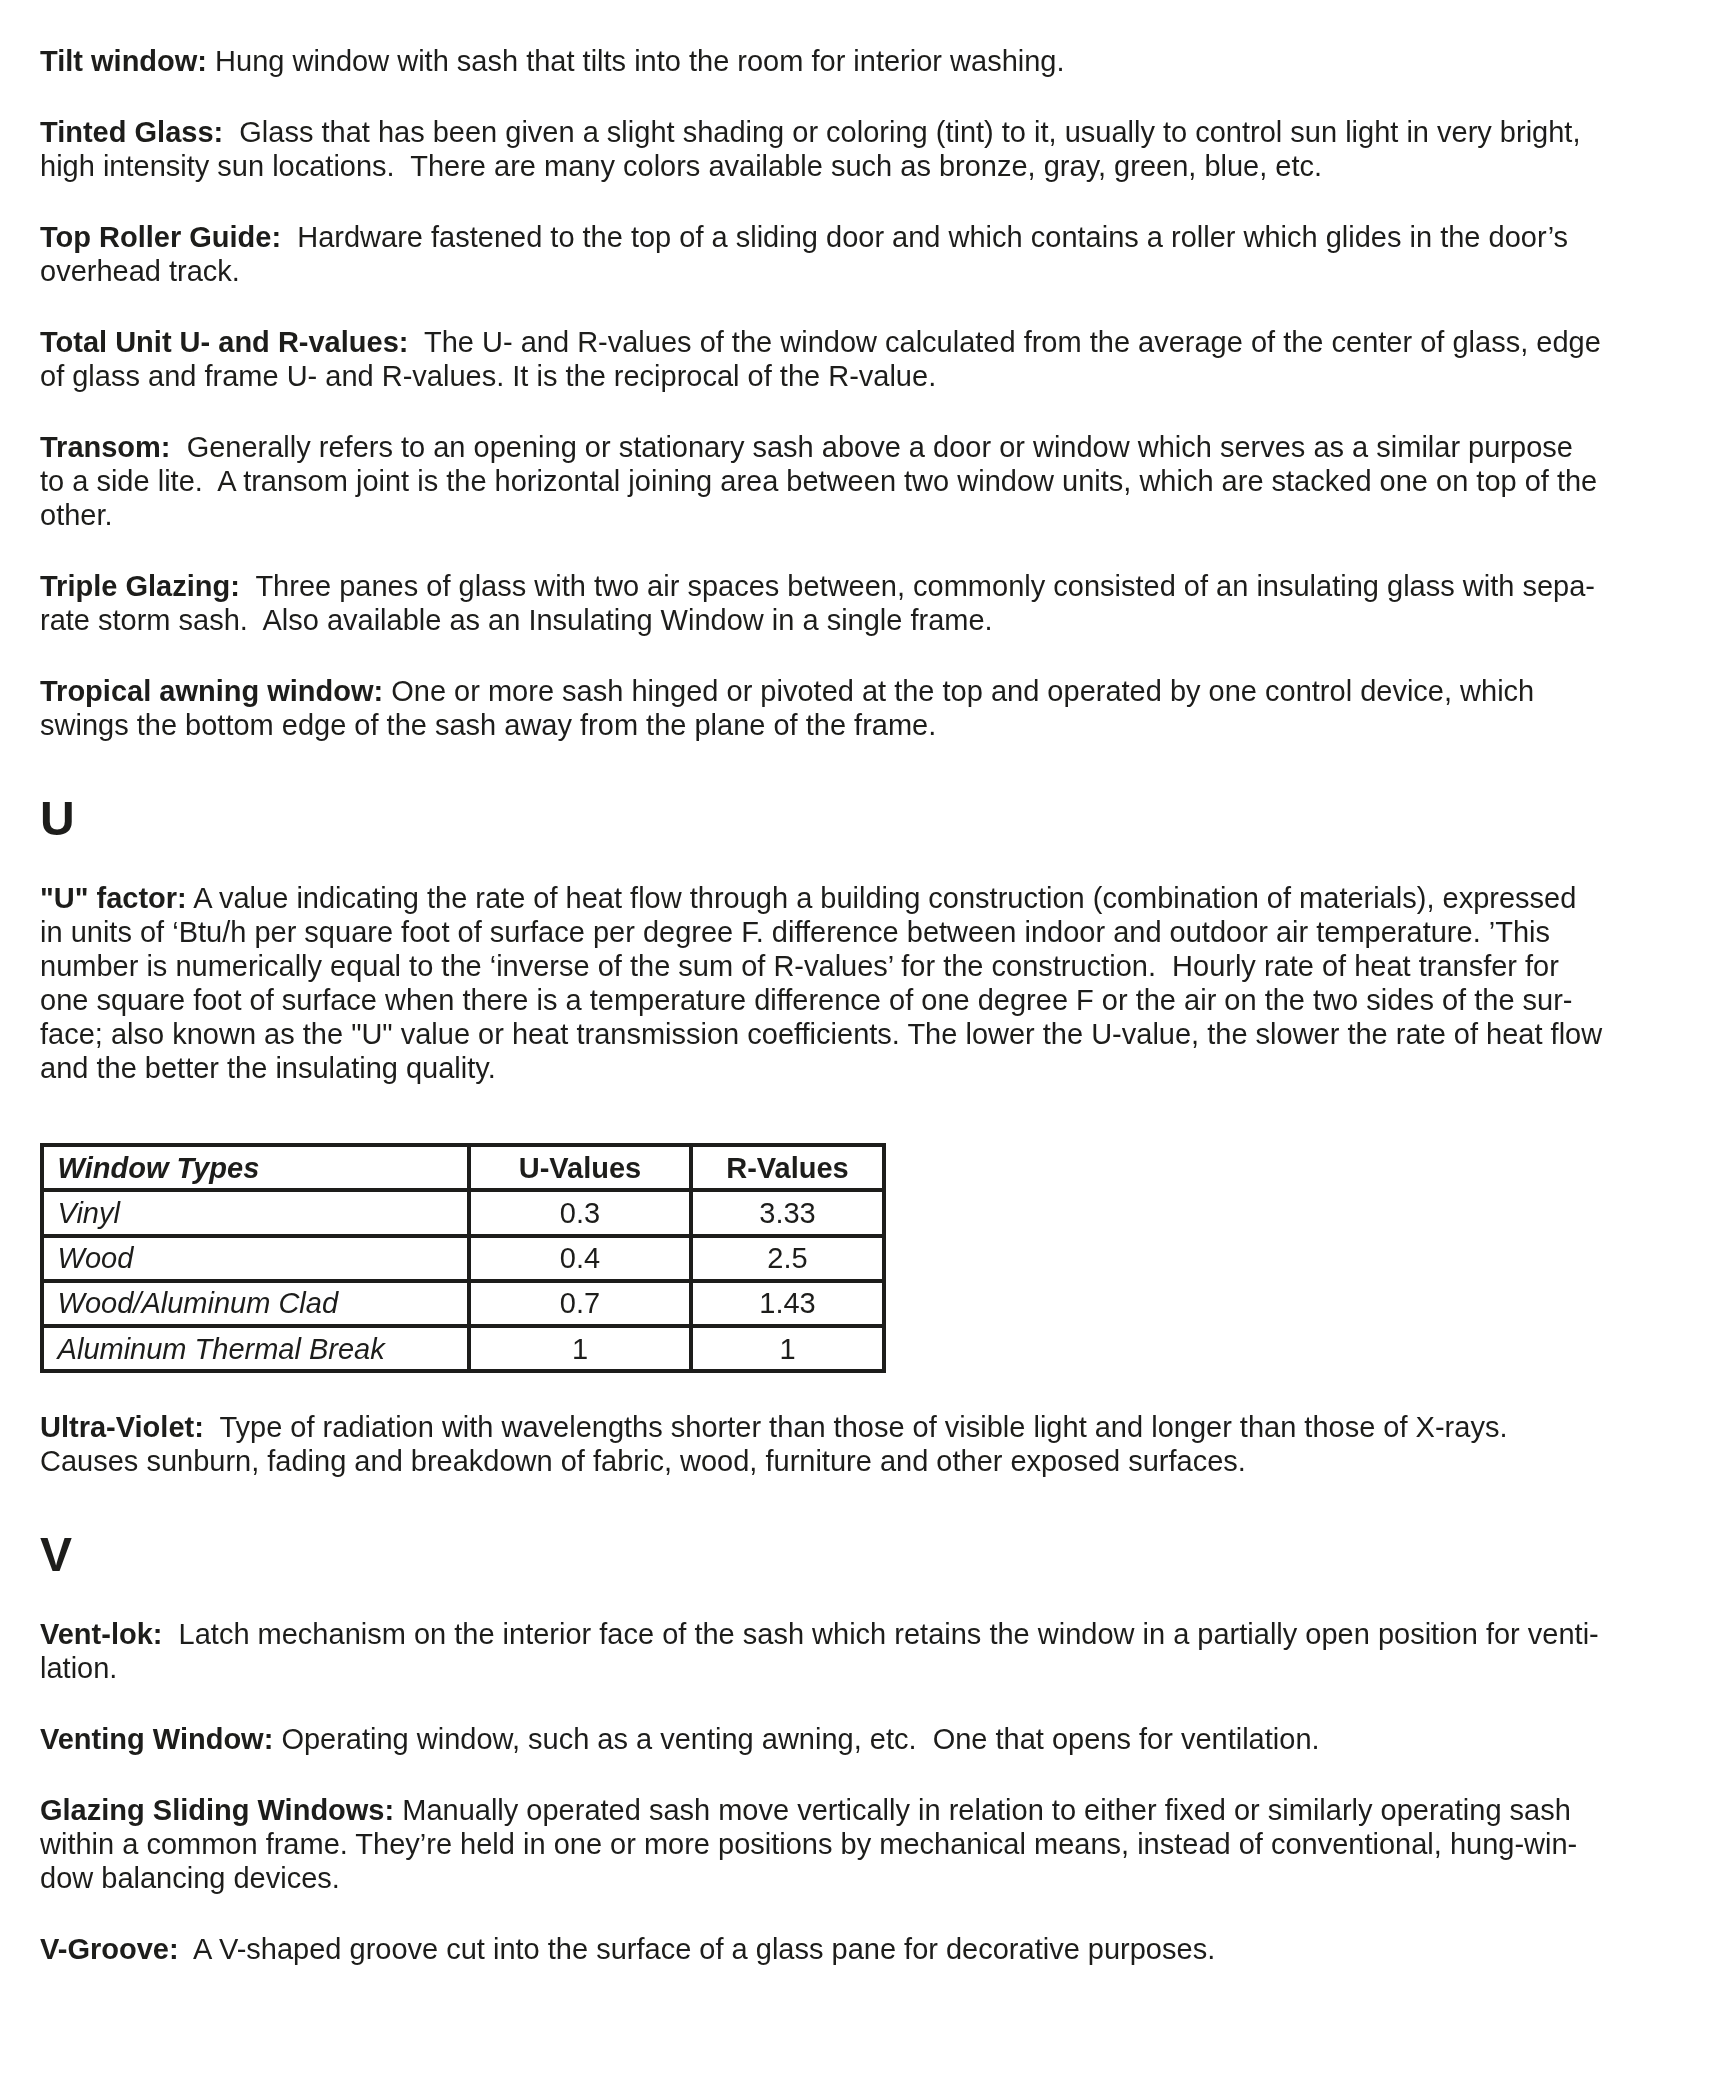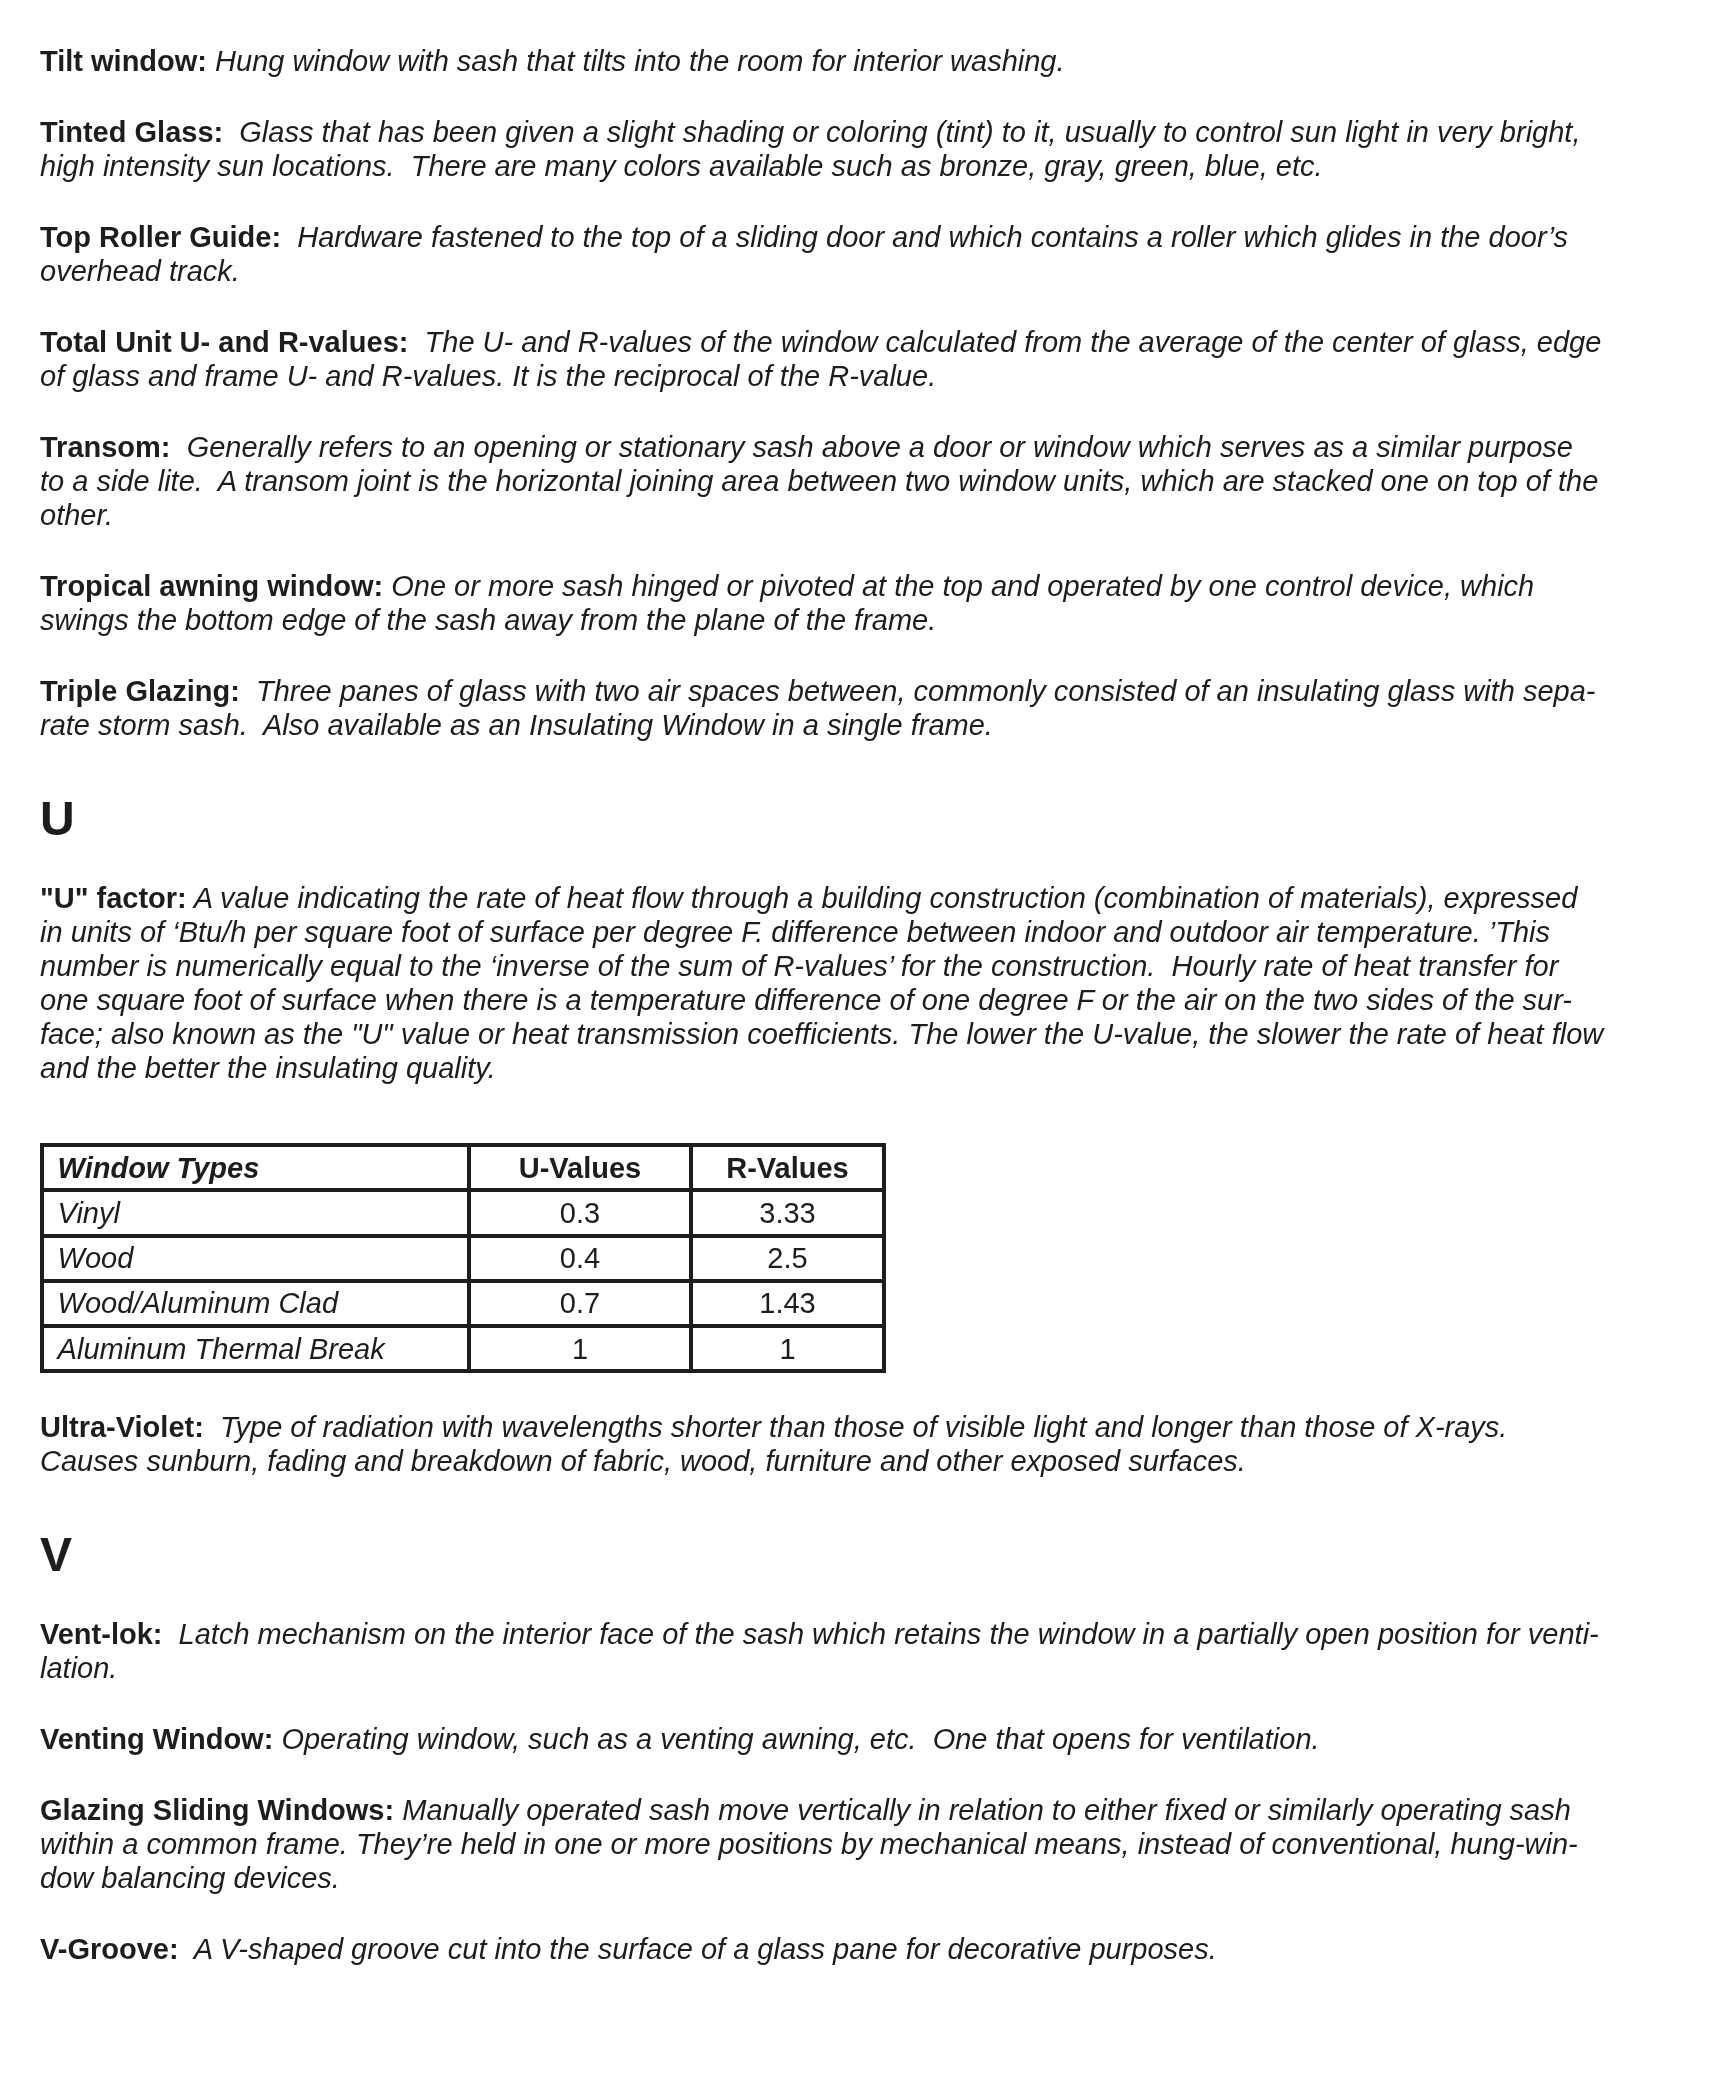--- a/index.html
+++ b/index.html
@@ -17,21 +17,21 @@
     height: 2095px;
     padding: 7.2px 18px 0 40px;
     color: #1d1d1b;
   }
   .entry {
     margin: 37px 0;
     font-size: 29px;
     line-height: 34px;
   }
   .entry .term { font-weight: bold; }
-  .entry .def { white-space: pre-wrap; font-style: italic; }
+  .entry .def { white-space: pre-wrap; }
   .section-heading {
     font-size: 48px;
     line-height: 51px;
     font-weight: bold;
     margin: 51px 0 25px 0;
   }
   table.values-table {
     border-collapse: collapse;
     table-layout: fixed;
     width: 841px;
@@ -62,25 +62,25 @@
   <p class="entry"><strong class="term">Top Roller Guide:</strong><span class="def">  Hardware fastened to the top of a sliding door and which contains a roller which glides in the door’s
 overhead track.</span></p>
 
   <p class="entry"><strong class="term">Total Unit U- and R-values:</strong><span class="def">  The U- and R-values of the window calculated from the average of the center of glass, edge
 of glass and frame U- and R-values. It is the reciprocal of the R-value.</span></p>
 
   <p class="entry"><strong class="term">Transom:</strong><span class="def">  Generally refers to an opening or stationary sash above a door or window which serves as a similar purpose
 to a side lite.  A transom joint is the horizontal joining area between two window units, which are stacked one on top of the
 other.</span></p>
 
+  <p class="entry"><strong class="term">Triple Glazing:</strong><span class="def">  Three panes of glass with two air spaces between, commonly consisted of an insulating glass with sepa-
+rate storm sash.  Also available as an Insulating Window in a single frame.</span></p>
+
   <p class="entry"><strong class="term">Tropical awning window:</strong><span class="def"> One or more sash hinged or pivoted at the top and operated by one control device, which
 swings the bottom edge of the sash away from the plane of the frame.</span></p>
-
-  <p class="entry"><strong class="term">Triple Glazing:</strong><span class="def">  Three panes of glass with two air spaces between, commonly consisted of an insulating glass with sepa-
-rate storm sash.  Also available as an Insulating Window in a single frame.</span></p>
 
   <h2 class="section-heading">U</h2>
 
   <p class="entry"><strong class="term">"U" factor:</strong><span class="def"> A value indicating the rate of heat flow through a building construction (combination of materials), expressed
 in units of ‘Btu/h per square foot of surface per degree F. difference between indoor and outdoor air temperature. ’This
 number is numerically equal to the ‘inverse of the sum of R-values’ for the construction.  Hourly rate of heat transfer for
 one square foot of surface when there is a temperature difference of one degree F or the air on the two sides of the sur-
 face; also known as the "U" value or heat transmission coefficients. The lower the U-value, the slower the rate of heat flow
 and the better the insulating quality.</span></p>
 

